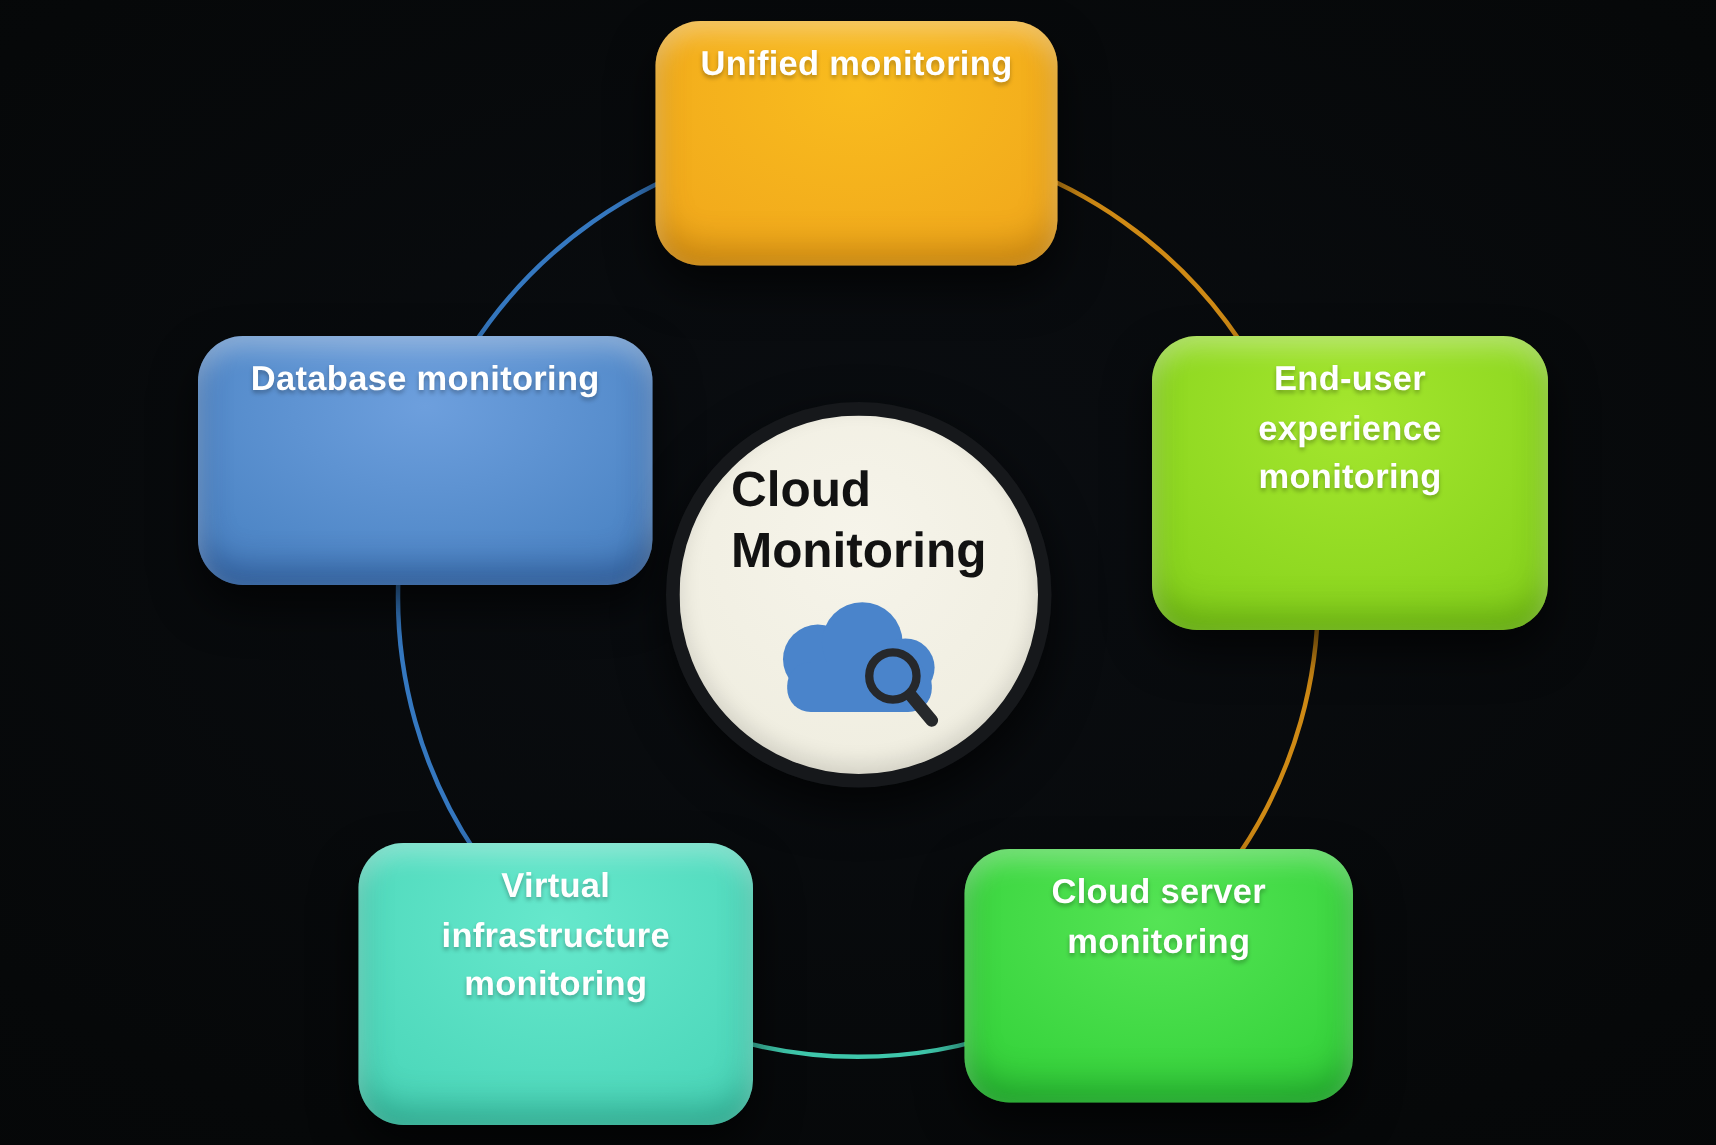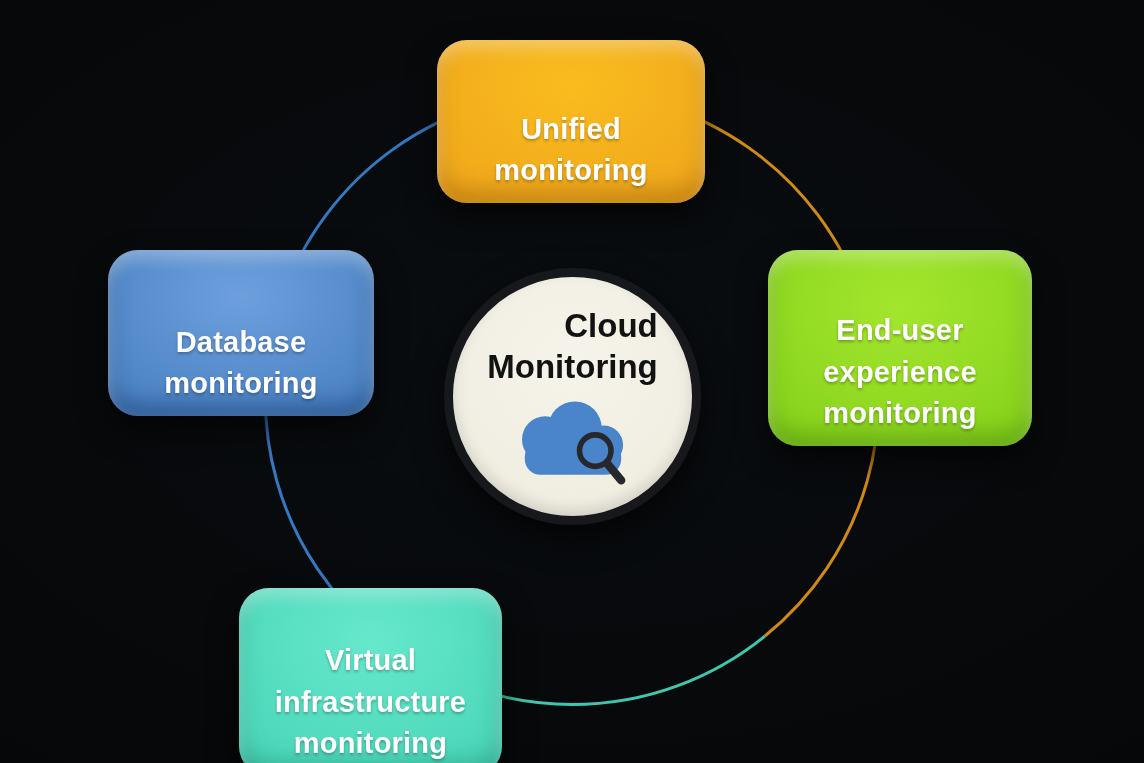--- a/index.html
+++ b/index.html
@@ -19,31 +19,30 @@
   .ring-svg {
     position: absolute;
     left: 0; top: 0;
     width: 1144px; height: 763px;
   }
   .node {
     position: absolute;
     box-sizing: border-box;
     border-radius: 30px;
     display: flex;
-    align-items: flex-end;
+    align-items: flex-start;
     justify-content: center;
     text-align: center;
     padding: 12px 18px;
     color: #ffffff;
     font-weight: bold;
-    font-size: 29px;
+    font-size: 23px;
     line-height: 1.42;
     letter-spacing: 0.2px;
     text-shadow: 0 2px 3px rgba(0,0,0,0.28);
-    margin-top: 26px;
   }
   .node-unified {
     left: 437px; top: 14px; width: 268px; height: 163px;
     background: radial-gradient(130% 150% at 50% 28%, #f9bc1e 0%, #f2ab1c 45%, #d68a10 100%);
     box-shadow: inset 0 8px 16px rgba(255,255,255,0.35), inset 0 -12px 22px rgba(120,70,0,0.35), 0 14px 30px rgba(0,0,0,0.65);
   }
   .node-enduser {
     left: 768px; top: 224px; width: 264px; height: 196px;
     background: radial-gradient(130% 150% at 50% 28%, #a4e62e 0%, #8cd61f 45%, #6cb60e 100%);
     box-shadow: inset 0 8px 16px rgba(255,255,255,0.35), inset 0 -12px 22px rgba(40,100,0,0.35), 0 14px 30px rgba(0,0,0,0.65);
@@ -52,21 +51,21 @@
     left: 643px; top: 566px; width: 259px; height: 169px;
     background: radial-gradient(130% 150% at 50% 28%, #55e455 0%, #39d53e 45%, #21ad2b 100%);
     box-shadow: inset 0 8px 16px rgba(255,255,255,0.32), inset 0 -12px 22px rgba(0,90,20,0.38), 0 14px 30px rgba(0,0,0,0.65);
   }
   .node-virtual {
     left: 239px; top: 562px; width: 263px; height: 188px;
     background: radial-gradient(130% 150% at 50% 28%, #66e8cc 0%, #4fd9bc 45%, #33bb9e 100%);
     box-shadow: inset 0 8px 16px rgba(255,255,255,0.35), inset 0 -12px 22px rgba(0,90,70,0.35), 0 14px 30px rgba(0,0,0,0.65);
   }
   .node-database {
-    left: 108px; top: 224px; width: 266px; height: 166px;
+    left: 132px; top: 224px; width: 303px; height: 166px;
     background: radial-gradient(130% 150% at 50% 28%, #6d9fdd 0%, #4f87c7 45%, #3a6cae 100%);
     box-shadow: inset 0 8px 16px rgba(255,255,255,0.35), inset 0 -12px 22px rgba(0,30,80,0.38), 0 14px 30px rgba(0,0,0,0.65);
   }
   .center-circle {
     position: absolute;
     left: 444px; top: 268px;
     width: 239px; height: 239px;
     border-radius: 50%;
     background: radial-gradient(100% 100% at 50% 35%, #f6f4ea 0%, #f0eee1 60%, #e4e2d3 100%);
     border: 9px solid #16181b;
@@ -74,21 +73,21 @@
     display: flex;
     flex-direction: column;
     align-items: center;
     justify-content: center;
   }
   .center-title {
     color: #121212;
     font-weight: bold;
     font-size: 33px;
     line-height: 1.25;
-    text-align: right;
+    text-align: left;
     margin-top: 9px;
   }
   .cloud-icon {
     margin-top: 8px;
   }
 </style>
 </head>
 <body>
 
 <div class="stage">
@@ -103,20 +102,23 @@
   </svg>
 
   <div class="node node-unified">
     <span>Unified monitoring</span>
   </div>
 
   <div class="node node-enduser">
     <span>End-user experience monitoring</span>
   </div>
 
+  <div class="node node-cloudserver">
+    <span>Cloud server monitoring</span>
+  </div>
 
   <div class="node node-virtual">
     <span>Virtual infrastructure monitoring</span>
   </div>
 
   <div class="node node-database">
     <span>Database monitoring</span>
   </div>
 
   <div class="center-circle">

